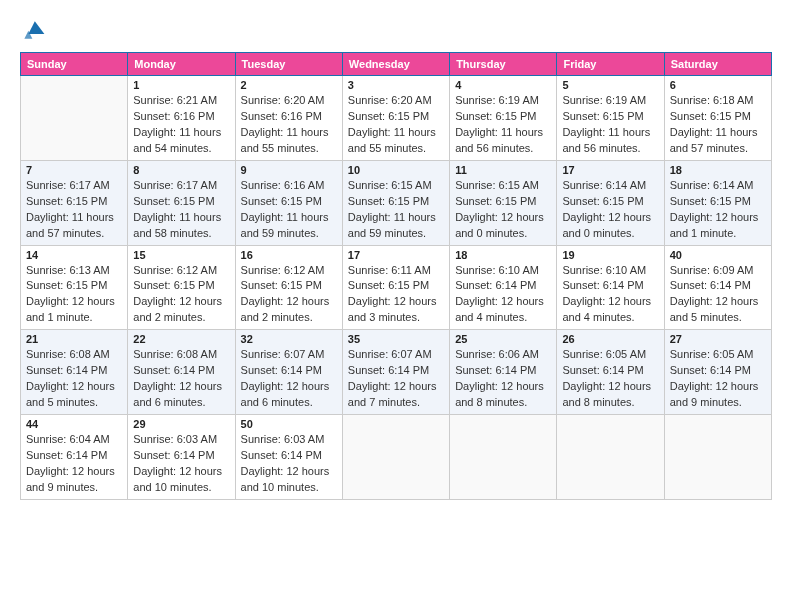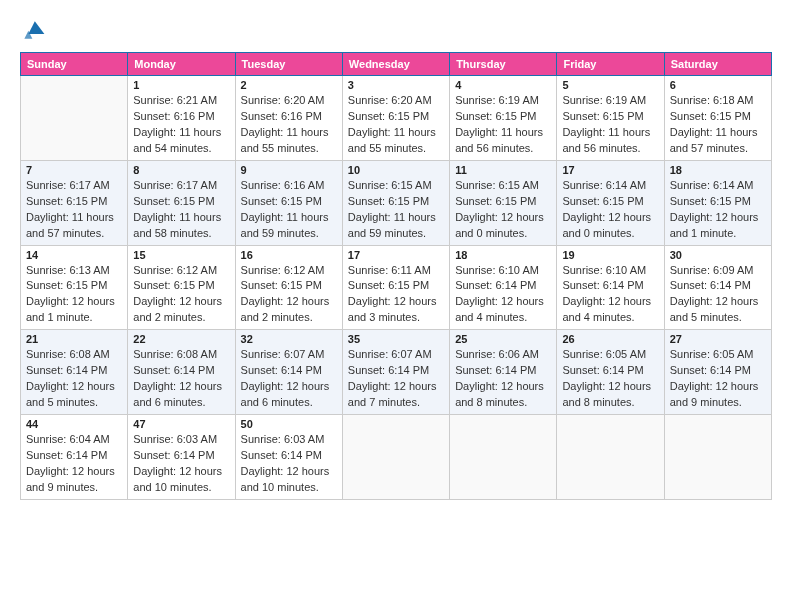--- a/index.html
+++ b/index.html
@@ -201,21 +201,21 @@
           </td>
           <td>
             <div class="day-num">18</div>
             <div class="day-info">Sunrise: 6:10 AM<br>Sunset: 6:14 PM<br>Daylight: 12 hours<br>and 4 minutes.</div>
           </td>
           <td>
             <div class="day-num">19</div>
             <div class="day-info">Sunrise: 6:10 AM<br>Sunset: 6:14 PM<br>Daylight: 12 hours<br>and 4 minutes.</div>
           </td>
           <td>
-            <div class="day-num">30</div>
+            <div class="day-num">40</div>
             <div class="day-info">Sunrise: 6:09 AM<br>Sunset: 6:14 PM<br>Daylight: 12 hours<br>and 5 minutes.</div>
           </td>
         </tr>
         <tr class="row-stripe">
           <td>
             <div class="day-num">21</div>
             <div class="day-info">Sunrise: 6:08 AM<br>Sunset: 6:14 PM<br>Daylight: 12 hours<br>and 5 minutes.</div>
           </td>
           <td>
             <div class="day-num">22</div>
@@ -241,21 +241,21 @@
             <div class="day-num">27</div>
             <div class="day-info">Sunrise: 6:05 AM<br>Sunset: 6:14 PM<br>Daylight: 12 hours<br>and 9 minutes.</div>
           </td>
         </tr>
         <tr>
           <td>
             <div class="day-num">44</div>
             <div class="day-info">Sunrise: 6:04 AM<br>Sunset: 6:14 PM<br>Daylight: 12 hours<br>and 9 minutes.</div>
           </td>
           <td>
-            <div class="day-num">47</div>
+            <div class="day-num">29</div>
             <div class="day-info">Sunrise: 6:03 AM<br>Sunset: 6:14 PM<br>Daylight: 12 hours<br>and 10 minutes.</div>
           </td>
           <td>
             <div class="day-num">50</div>
             <div class="day-info">Sunrise: 6:03 AM<br>Sunset: 6:14 PM<br>Daylight: 12 hours<br>and 10 minutes.</div>
           </td>
           <td class="empty-cell"></td>
           <td class="empty-cell"></td>
           <td class="empty-cell"></td>
           <td class="empty-cell"></td>

